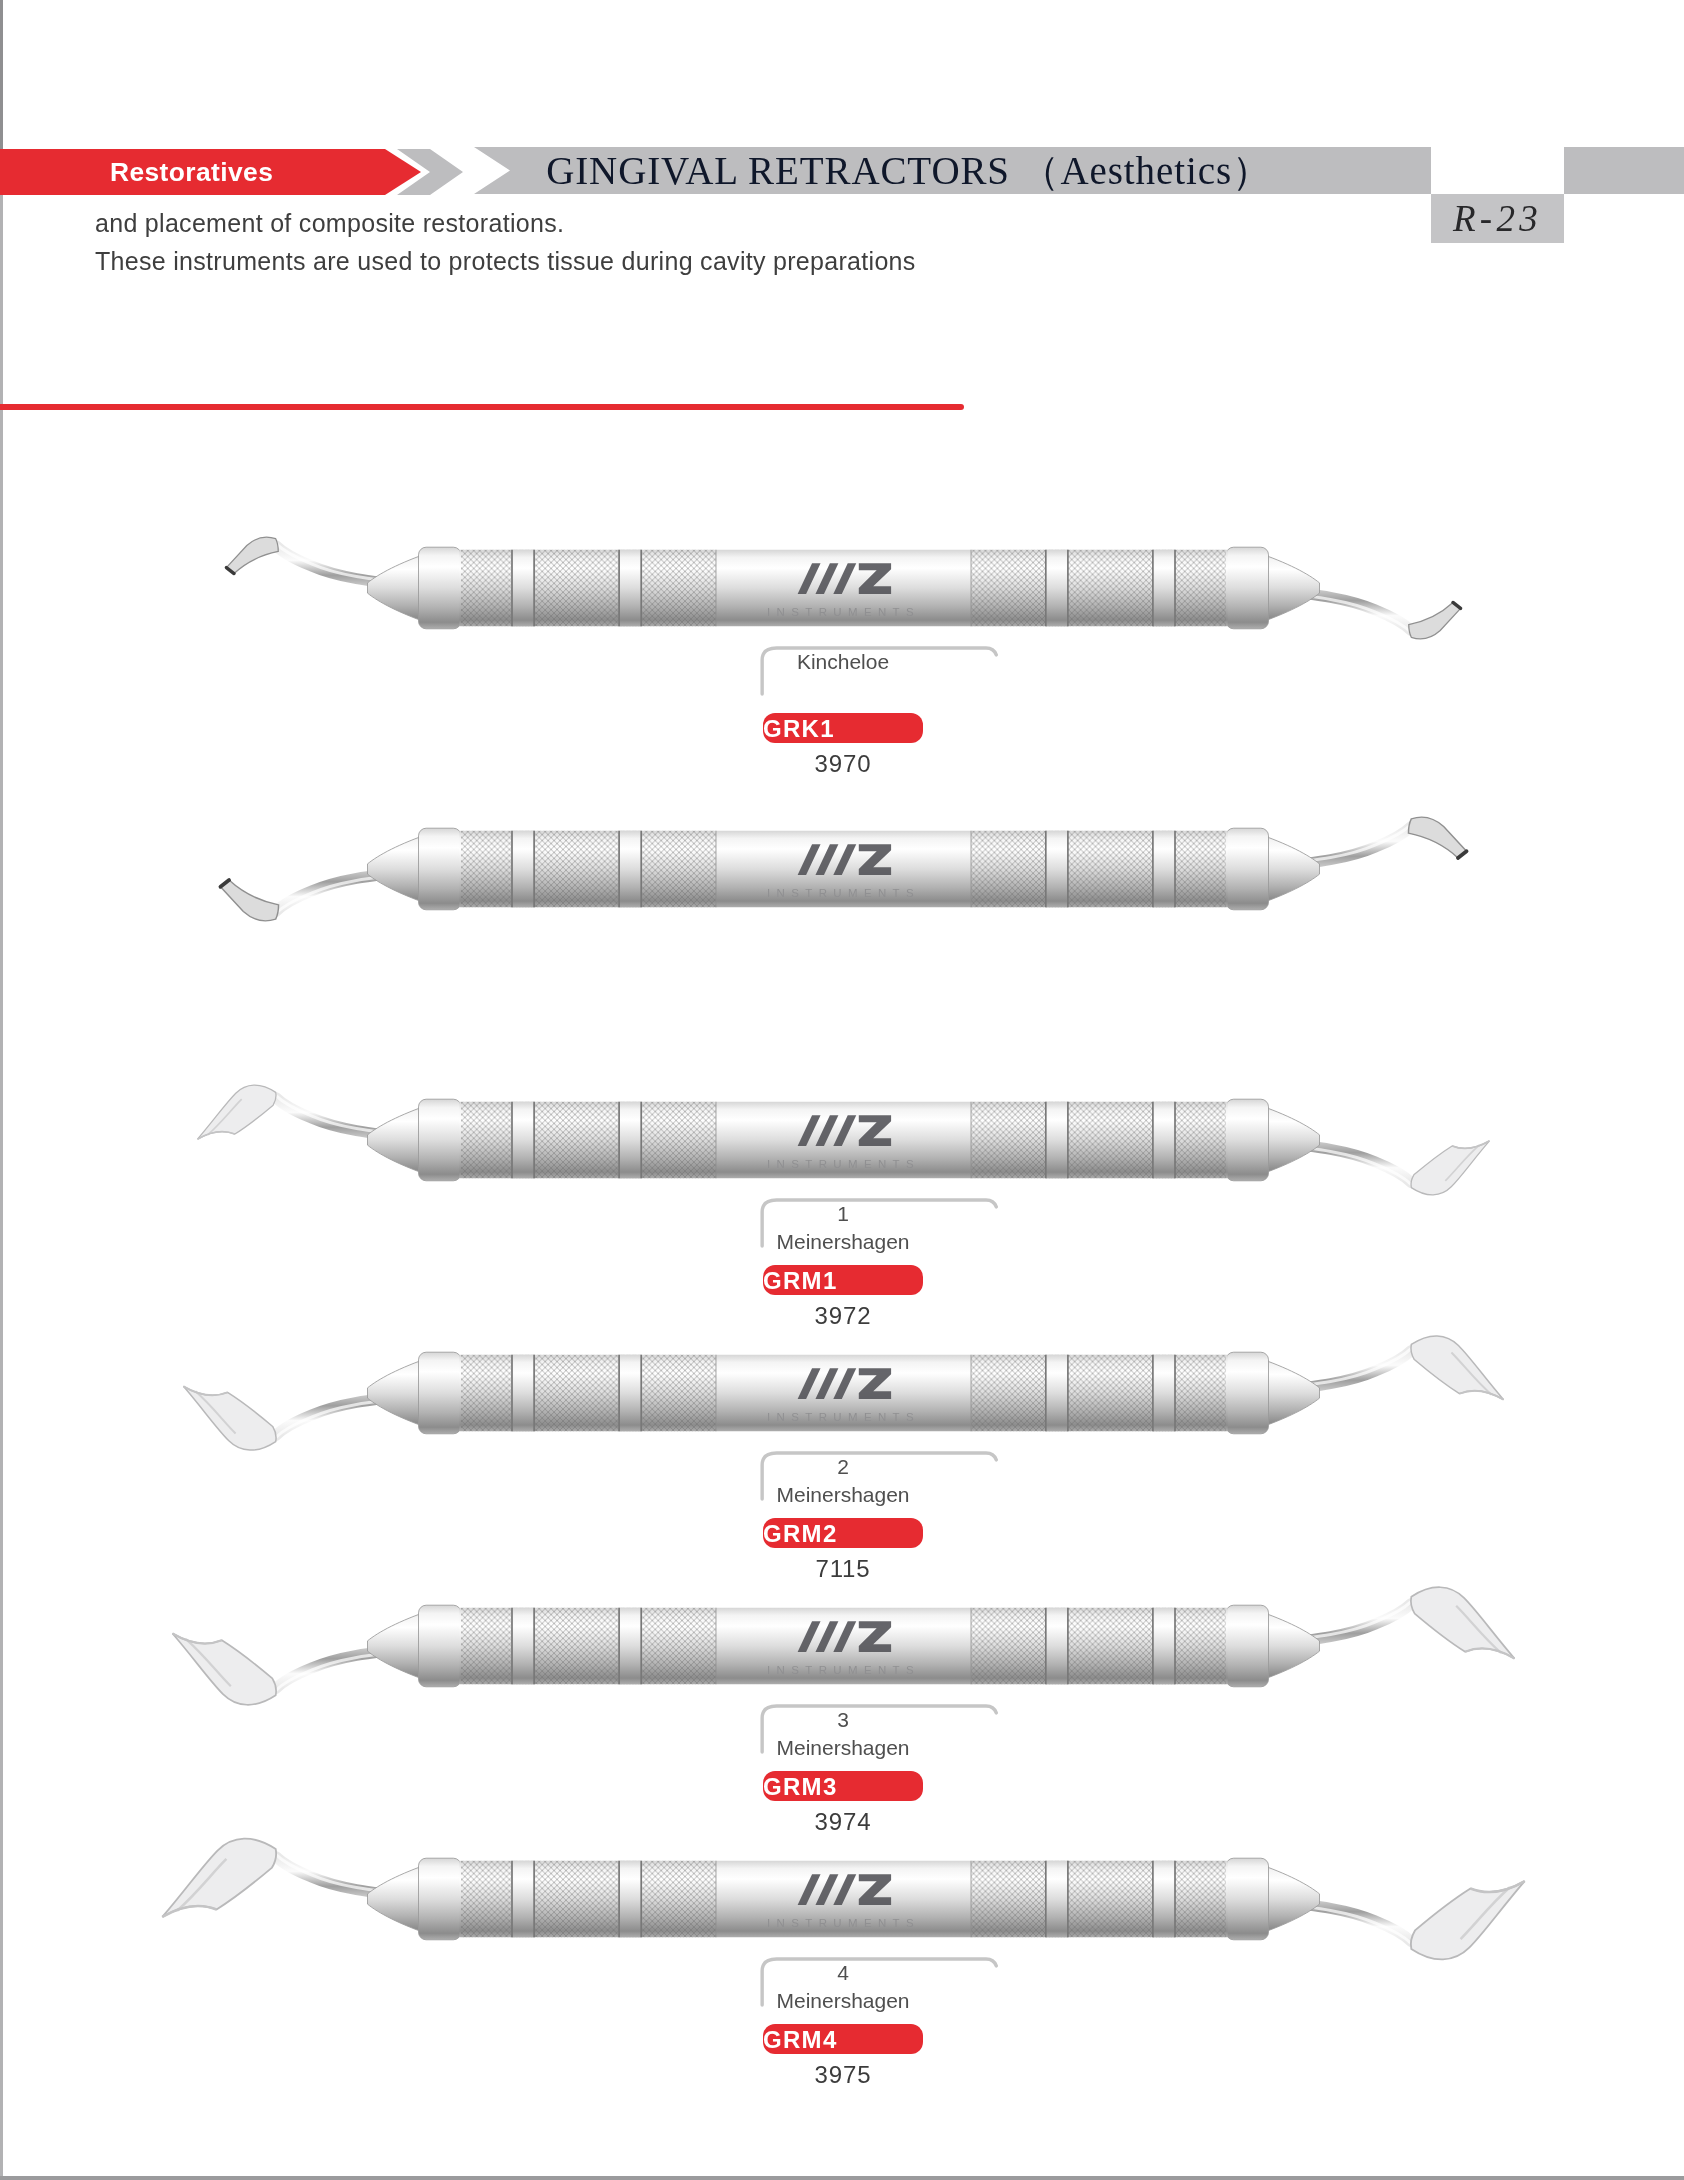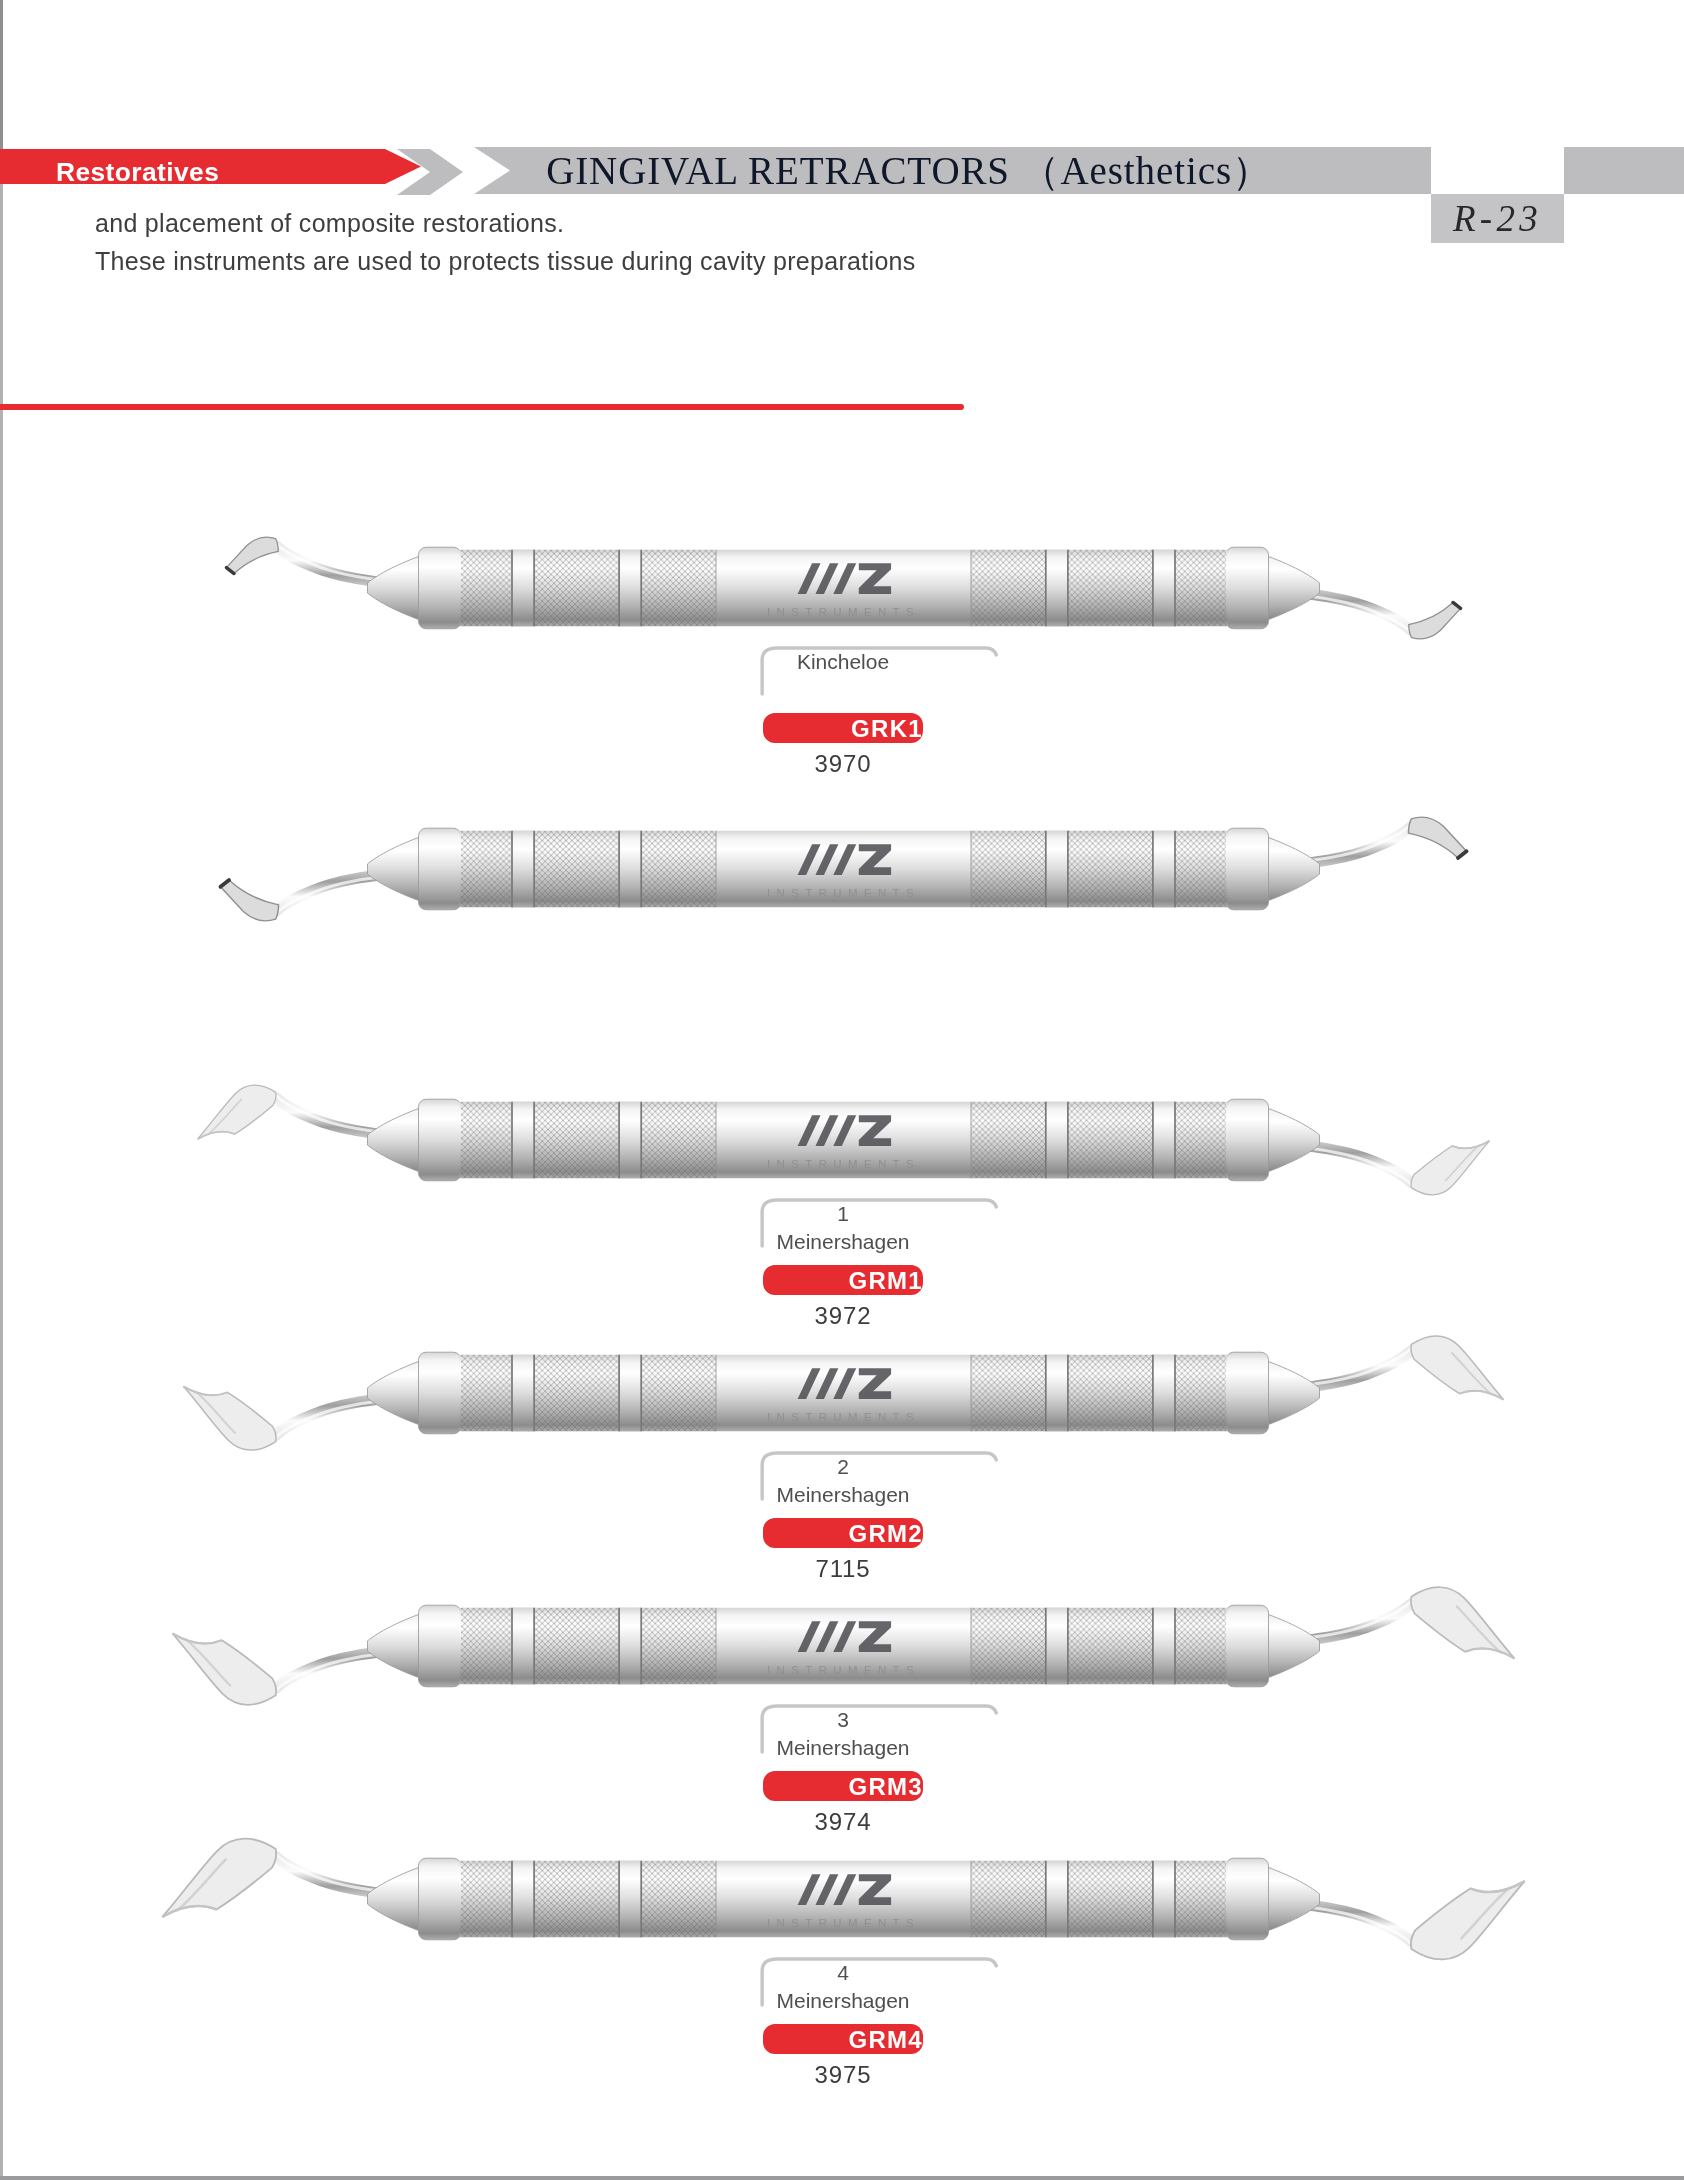--- a/index.html
+++ b/index.html
@@ -9,23 +9,23 @@
     --red:#e62b31; --banner:#bdbdbf; --boxgray:#c4c4c6; --bodytext:#3e3e3e;
     --labeltext:#4f4f4f; --bracket:#c6c6c6;
   }
   
   .edge-left{position:absolute;left:0;top:0;width:2.6px;height:2181px;background:#b2b2b4;}
   .edge-left-dark{position:absolute;left:0;top:0;width:3.4px;height:149px;background:#8f8f91;}
   .edge-bottom{position:absolute;left:0;top:2176px;width:1685px;height:5.1px;background:#9b9b9d;}
 
   
   .cat-arrow{
-    position:absolute;left:0;top:149px;width:421px;height:35px;background:var(--red);
+    position:absolute;left:0;top:149px;width:421px;height:46px;background:var(--red);
     clip-path:polygon(0 0, 385px 0, 421px 50%, 385px 100%, 0 100%);
-    color:#ffffff;font-weight:bold;font-size:26.4px;line-height:46px;padding-left:56px;
+    color:#ffffff;font-weight:bold;font-size:26.4px;line-height:46px;padding-left:110px;
     box-sizing:border-box;letter-spacing:0.4px;
   }
   .chevron{
     position:absolute;left:397px;top:149px;width:66px;height:46px;background:var(--banner);
     clip-path:polygon(0 0, 50% 0, 100% 50%, 50% 100%, 0 100%, 50% 50%);
   }
   .banner{
     position:absolute;left:474px;top:147px;width:1211px;height:47px;background:var(--banner);
     clip-path:polygon(0 0, 100% 0, 100% 100%, 0 100%, 36px 50%);
   }
@@ -50,21 +50,21 @@
   .row{position:absolute;left:0;width:1685px;height:179px;}
   .instrument{position:absolute;left:145px;top:0;width:1397px;height:170px;}
   .instrument svg{width:100%;height:100%;overflow:visible;display:block;}
   .plabel{position:absolute;left:700px;top:138px;width:286px;height:170px;text-align:center;}
   .bracket{position:absolute;left:0;top:0;width:298px;height:55px;overflow:visible;}
   .bracket path{fill:none;stroke:var(--bracket);stroke-width:4;stroke-linecap:round;stroke-linejoin:round;}
   .pname{position:absolute;top:6.8px;left:0;width:100%;font-size:21px;line-height:28px;color:var(--labeltext);}
   .pill{
     position:absolute;top:72px;left:50%;transform:translateX(-50%);
     width:160px;height:30px;border-radius:12px;background:var(--red);
-    color:#ffffff;font-weight:bold;font-size:24px;line-height:31.5px;letter-spacing:1.3px;text-align:right;
+    color:#ffffff;font-weight:bold;font-size:24px;line-height:31.5px;letter-spacing:1.3px;text-align:left;
   }
   .sku{position:absolute;top:109px;left:0;width:100%;font-size:24px;color:#3c3c3c;letter-spacing:0.9px;}
   .defs-holder{position:absolute;width:0;height:0;overflow:hidden;}
 </style>
 </head>
 <body>
 
 <div id="page" style="--red: #e62b31; --banner: #bdbdbf; --boxgray: #c4c4c6; --bodytext: #3e3e3e; --labeltext: #4f4f4f; --bracket: #c6c6c6;">
 
   <svg class="defs-holder" aria-hidden="true">

